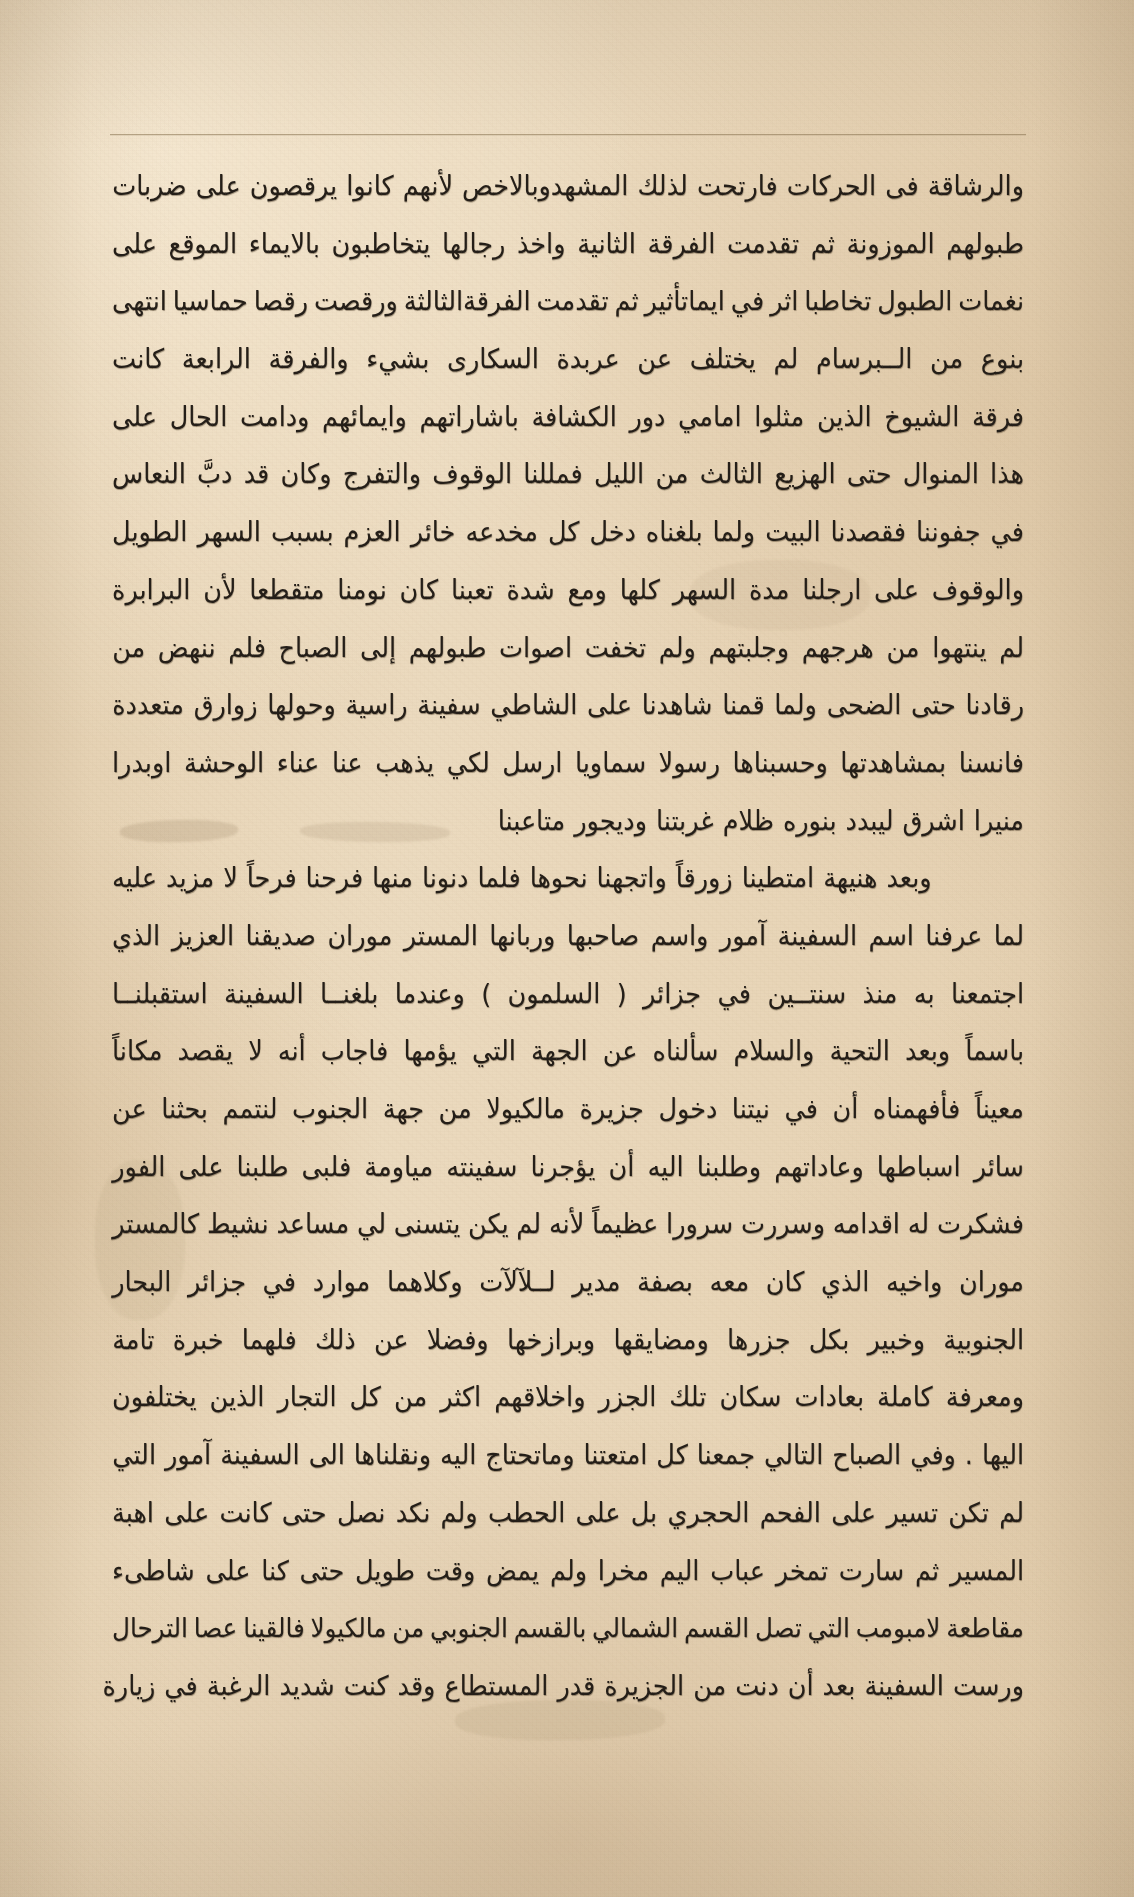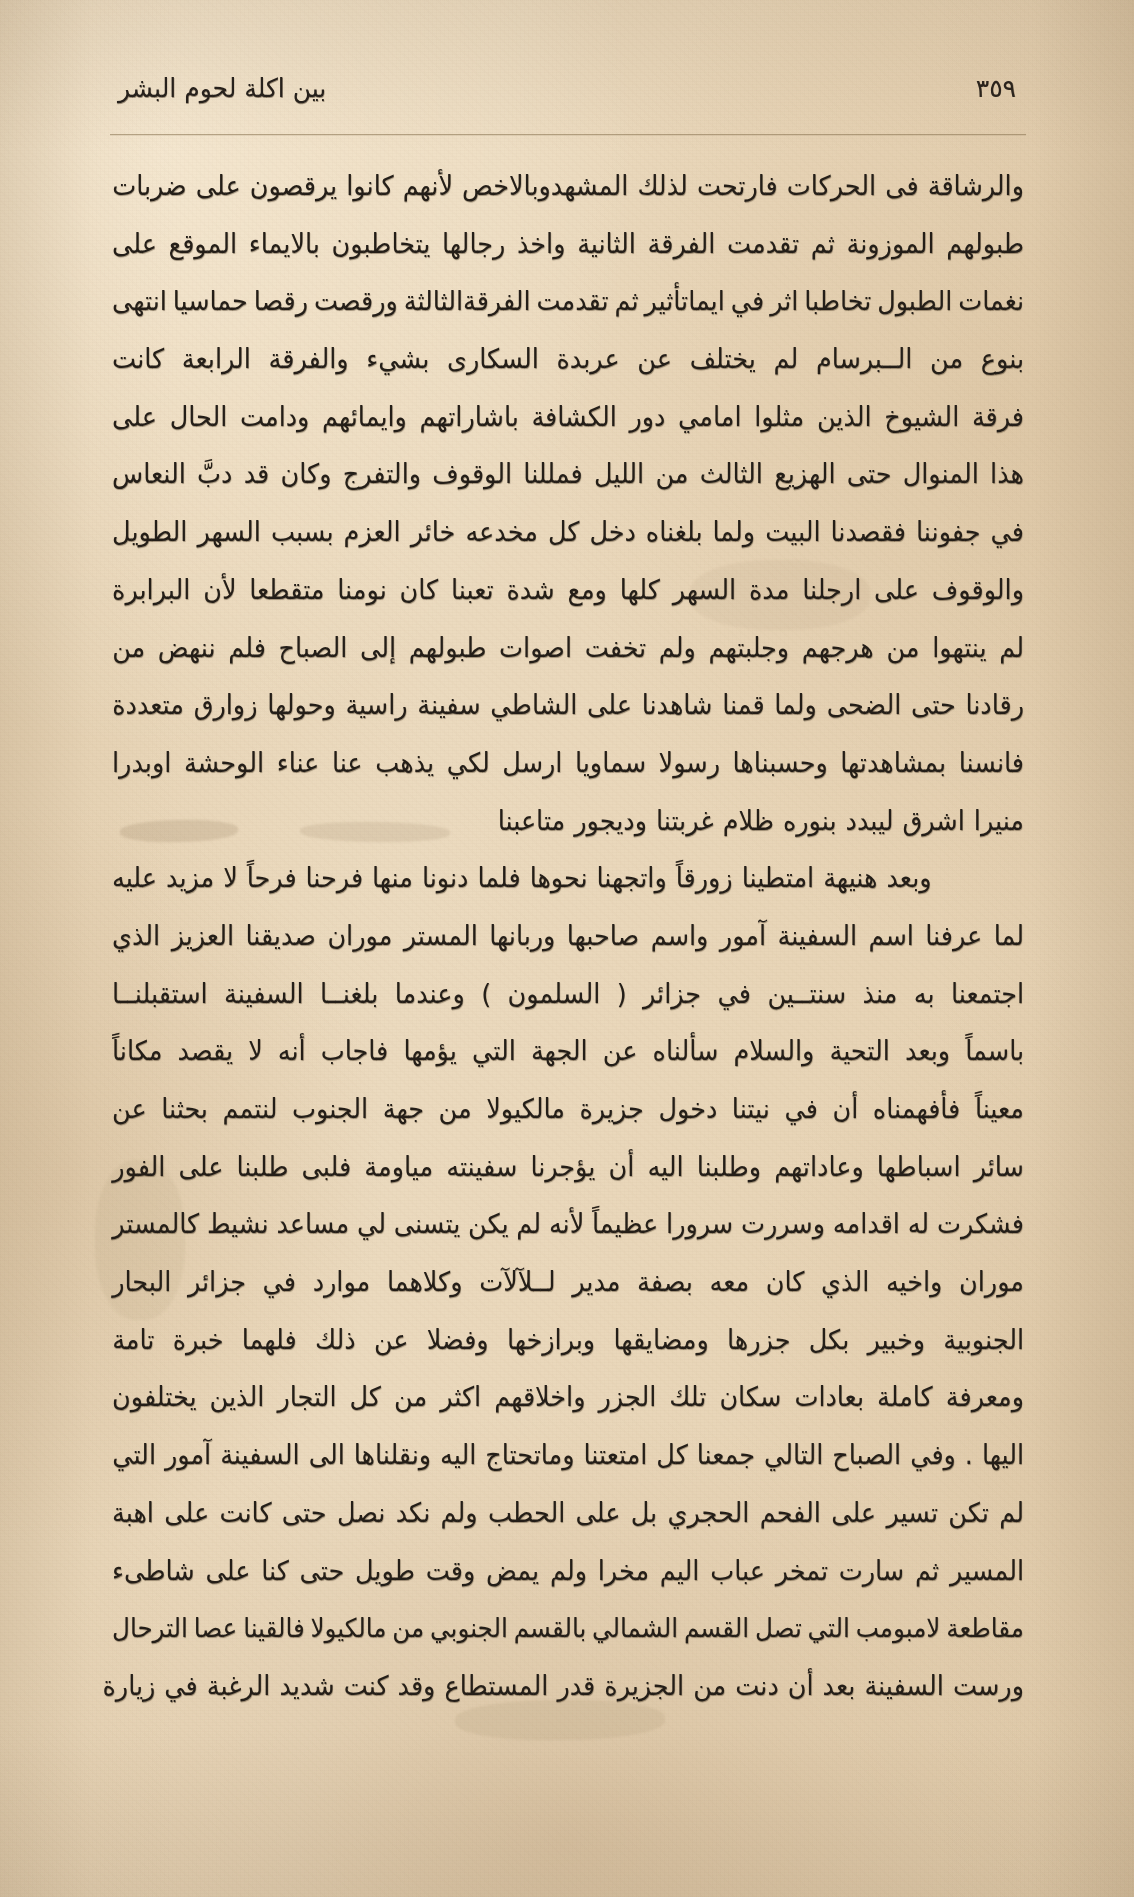--- a/index.html
+++ b/index.html
@@ -199,24 +199,20 @@
   <div class="vignette"></div>
 
   <div class="smudge smudge-a"></div>
   <div class="smudge smudge-b"></div>
   <div class="smudge smudge-c"></div>
   <div class="smudge smudge-d"></div>
   <div class="smudge smudge-e"></div>
 
   <div class="content">
 
-    <div class="runhead">
-      <div class="runhead-title">بين اكلة لحوم البشر</div>
-      <div class="runhead-folio">٣٥٩</div>
-    </div>
 
     <div class="rule"></div>
 
     <div class="body">
       <div id="paragraphs">
           <div class="para">
             <div class="line">
               <span>والرشاقة</span>
               <span>فى</span>
               <span>الحركات</span>

